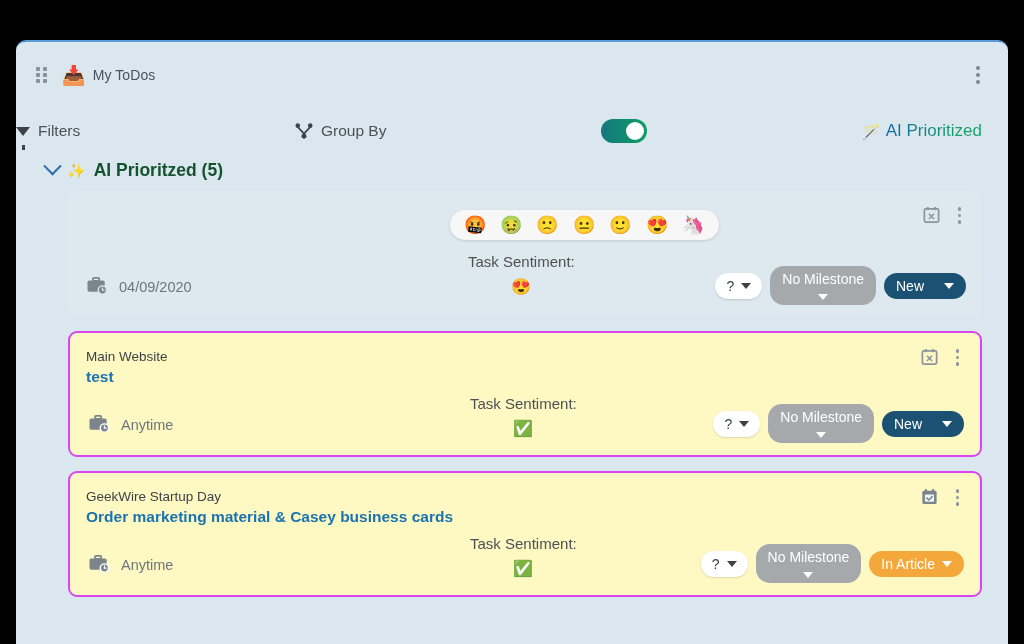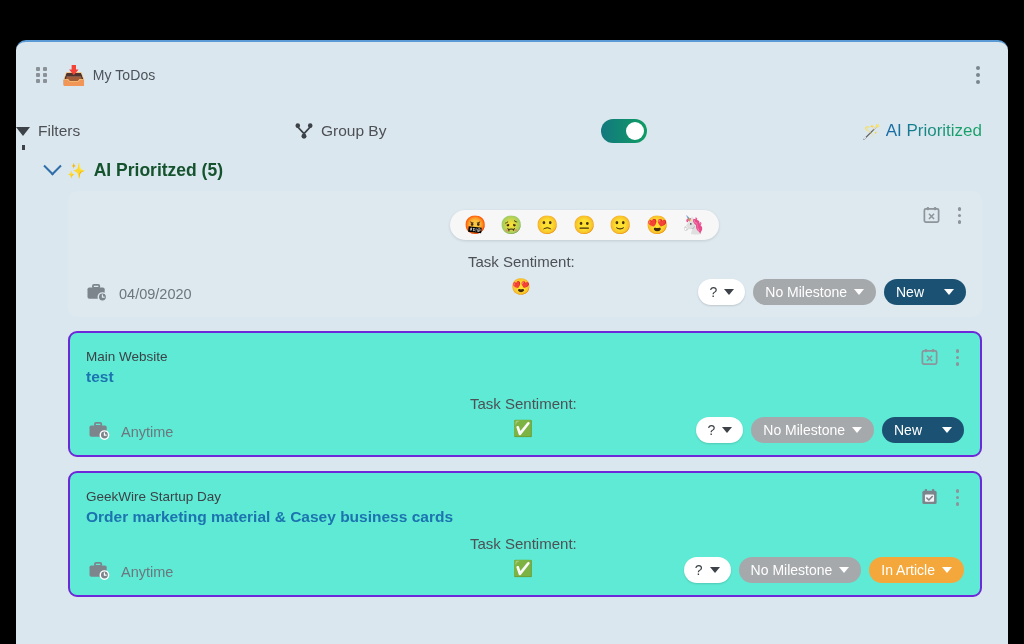--- a/index.html
+++ b/index.html
@@ -132,21 +132,21 @@
   
   .task-list { padding: 0 26px 0 52px; display: flex; flex-direction: column; gap: 14px; }
 
   .task-card {
     position: relative;
     border-radius: 9px;
     padding: 16px 20px 14px 18px;
     min-height: 126px;
   }
   .task-card.plain { background: #dde8ef; }
-  .task-card.outlined { background: #5eead4; border: 2px solid #6d28d9; padding-left: 16px; }
+  .task-card.outlined { background: #fef9c3; border: 2px solid #d946ef; padding-left: 16px; }
 
   .card-left { }
   .project-name {
     font-size: 13.5px; color: #3c4247; margin-bottom: 4px;
   }
   .task-title {
     font-size: 15.5px; font-weight: 700; color: #1b73b0;
   }
 
   .card-icons {
@@ -199,21 +199,21 @@
     white-space: nowrap;
   }
   .pill .caret {
     width: 0; height: 0;
     border-left: 5px solid transparent;
     border-right: 5px solid transparent;
     border-top: 6px solid currentColor;
     flex: none;
   }
   .pill-q { background: #fff; color: #3c4247; padding: 5px 11px; font-size: 14px; box-shadow: 0 1px 2px rgba(0,0,0,.14);}
-  .pill-milestone { background: #a5a9ac; }
+  .pill-milestone { background: #a5a9ac; flex-direction: column; }
   .pill-new { background: #1b5273; gap: 20px; }
   .pill-progress { background: #f4a83c; }
 
 </style>
 </head>
 <body>
 
 <div class="app-window">
 
   <div class="window-header">

